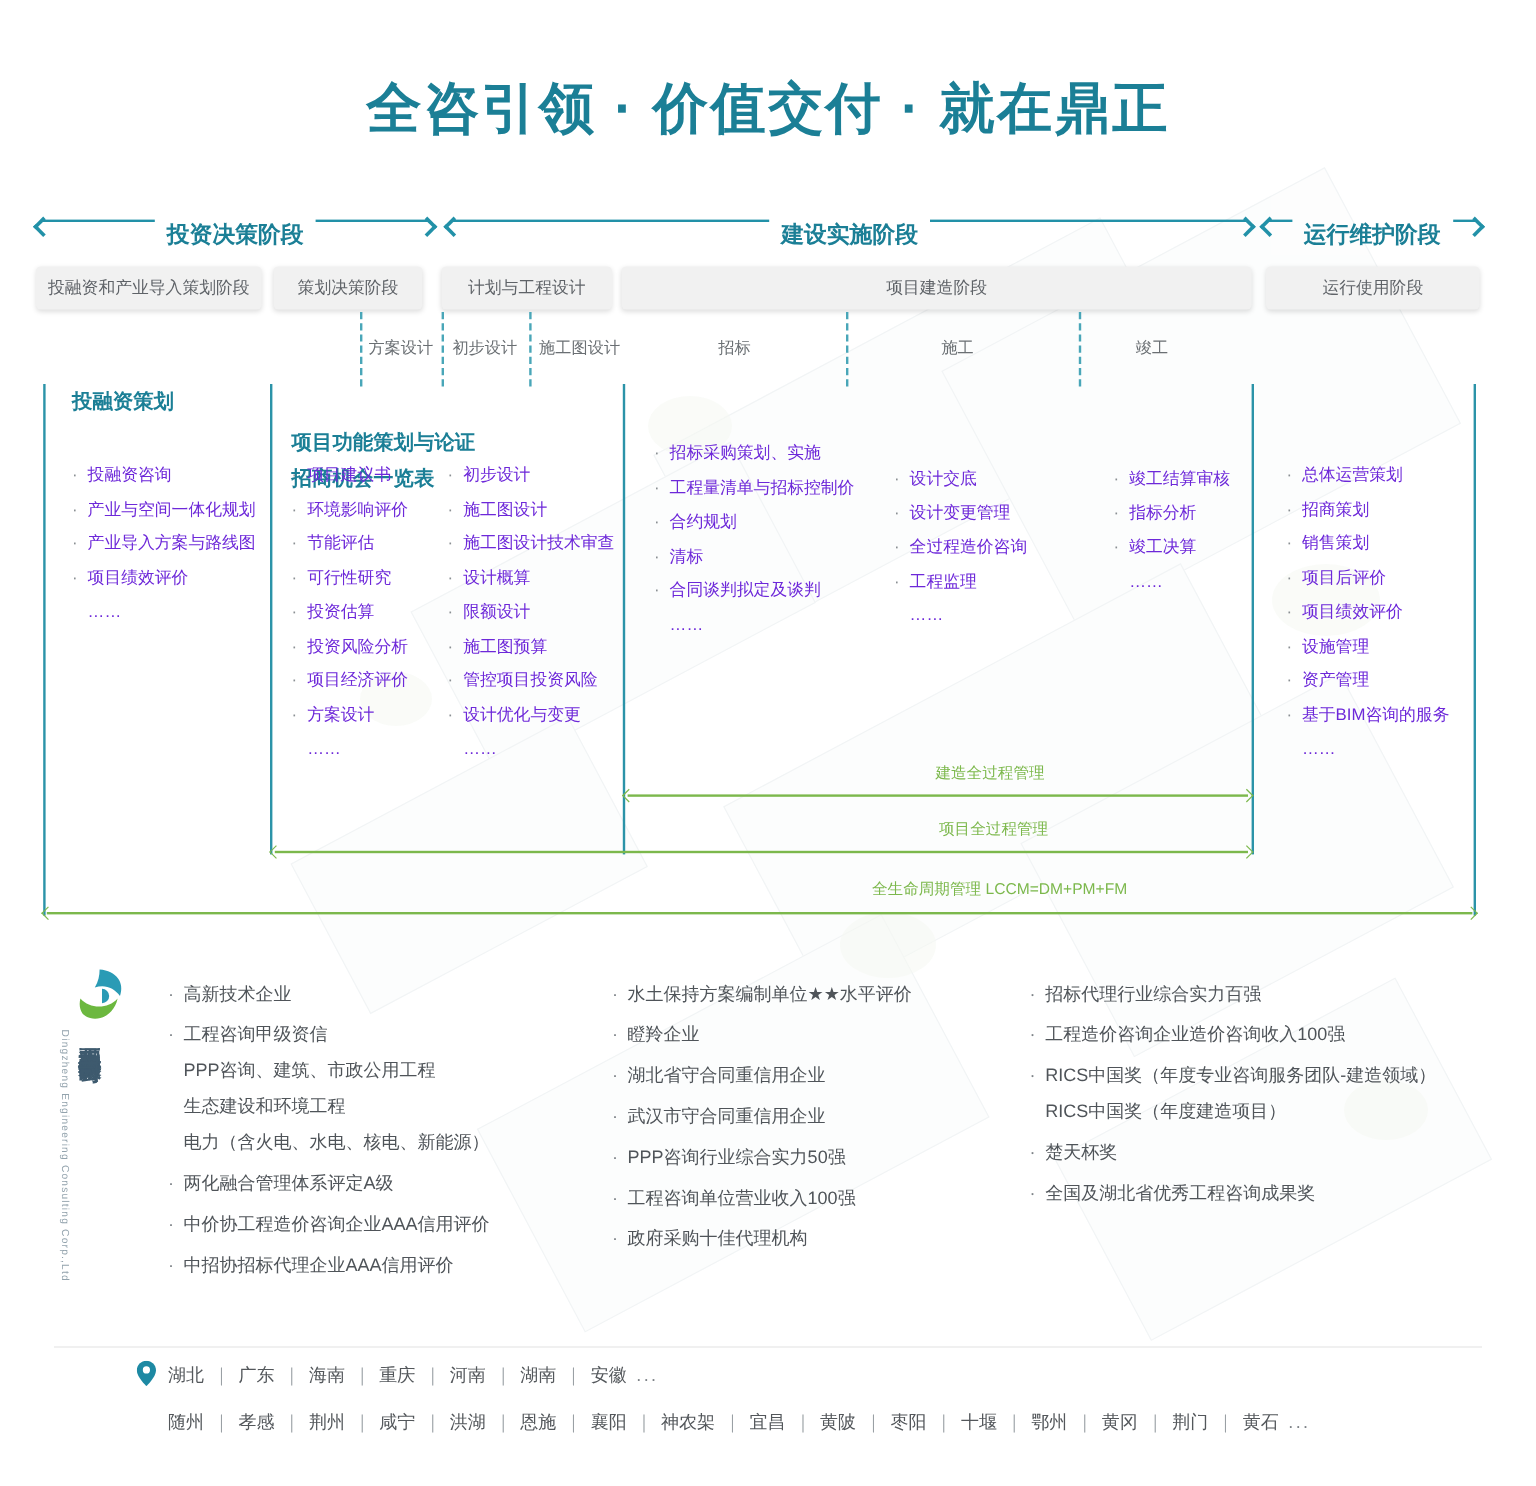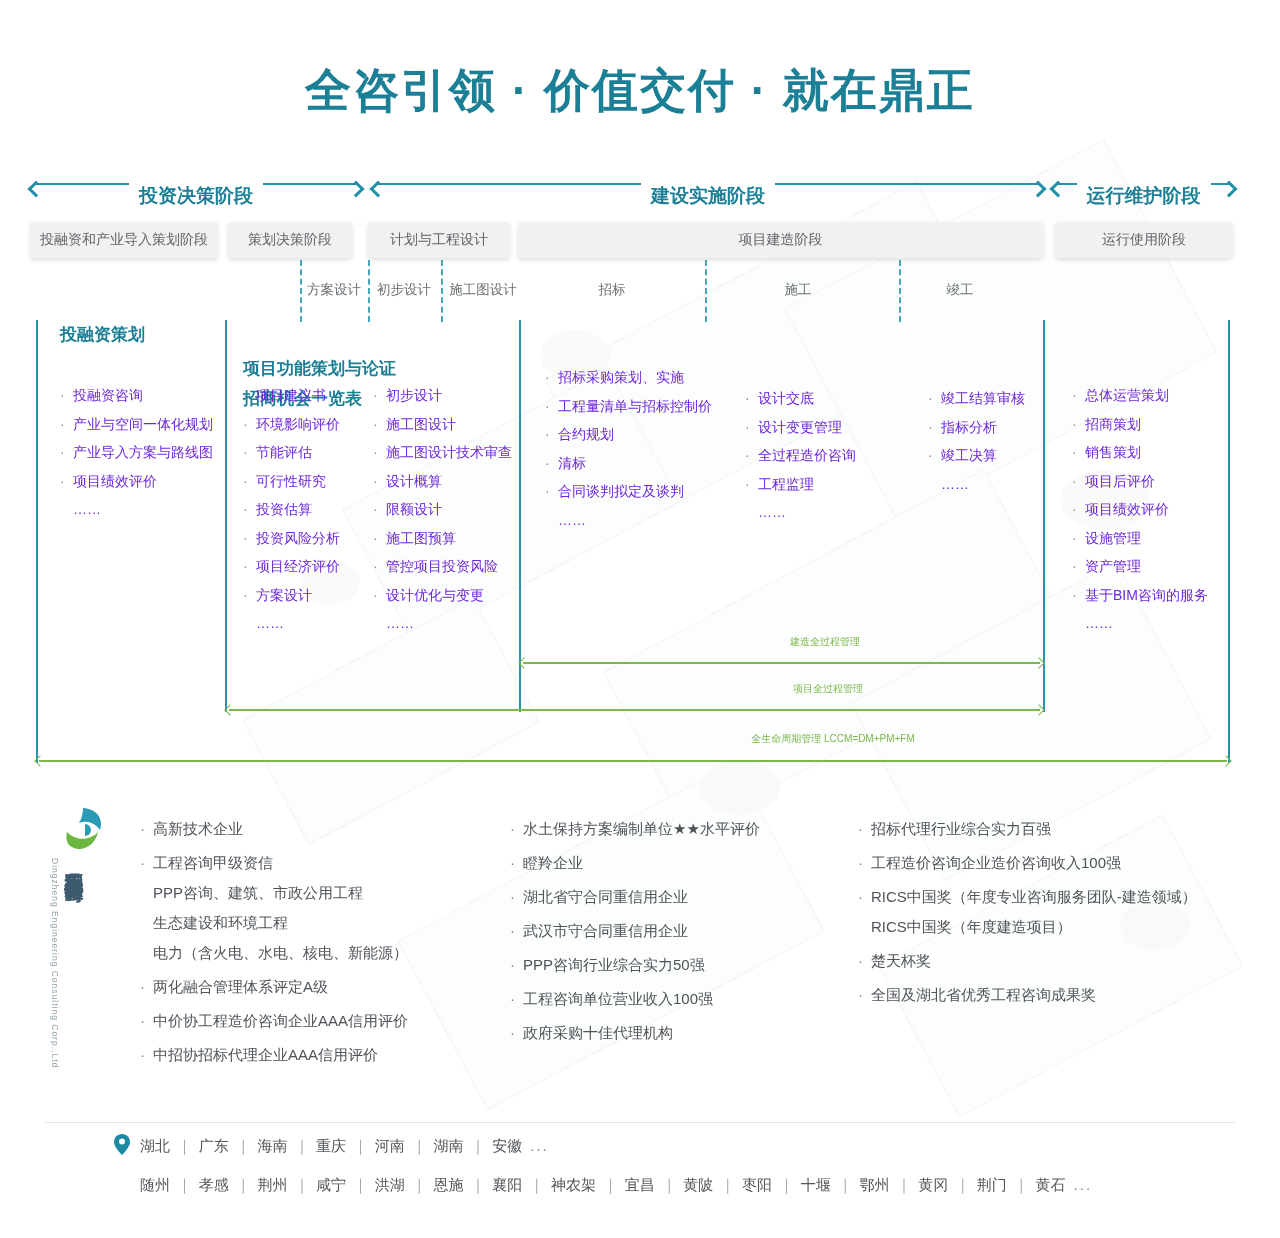--- a/index.html
+++ b/index.html
@@ -39,21 +39,21 @@
   
   .colhead{position:absolute;font-size:17px;font-weight:bold;color:#1b7f96;line-height:30px;white-space:nowrap;}
 
   
   .svc{position:absolute;list-style:none;margin:0;padding:0;font-size:14px;color:#6d28d9;}
   .svc li{position:relative;padding-left:15px;line-height:28.5px;white-space:nowrap;}
   .svc li::before{content:"·";position:absolute;left:2px;color:#8a8f93;}
   .svc li.nobullet::before{content:none;}
 
   
-  .glabel{position:absolute;transform:translateX(-50%);font-size:10px;color:#7cb84c;white-space:nowrap;}
+  .glabel{position:absolute;transform:translateX(-50%);font-size:13px;color:#7cb84c;white-space:nowrap;}
   .garrow{position:absolute;height:10px;display:flex;align-items:center;}
   .gline{flex:1;height:1.5px;background:#7cb84c;}
   .gchev{width:7px;height:7px;border-left:1.5px solid #7cb84c;border-bottom:1.5px solid #7cb84c;flex:none;}
   .gchev-l{transform:rotate(45deg);margin-right:-5px;}
   .gchev-r{transform:rotate(-135deg);margin-left:-5px;}
 
   
   .logo{position:absolute;left:60px;top:806px;}
   .vertname{position:absolute;left:50px;top:858px;display:flex;}
   .name-en{writing-mode:vertical-rl;font-size:8.5px;color:#93a3ad;letter-spacing:1px;margin-right:1px;}

